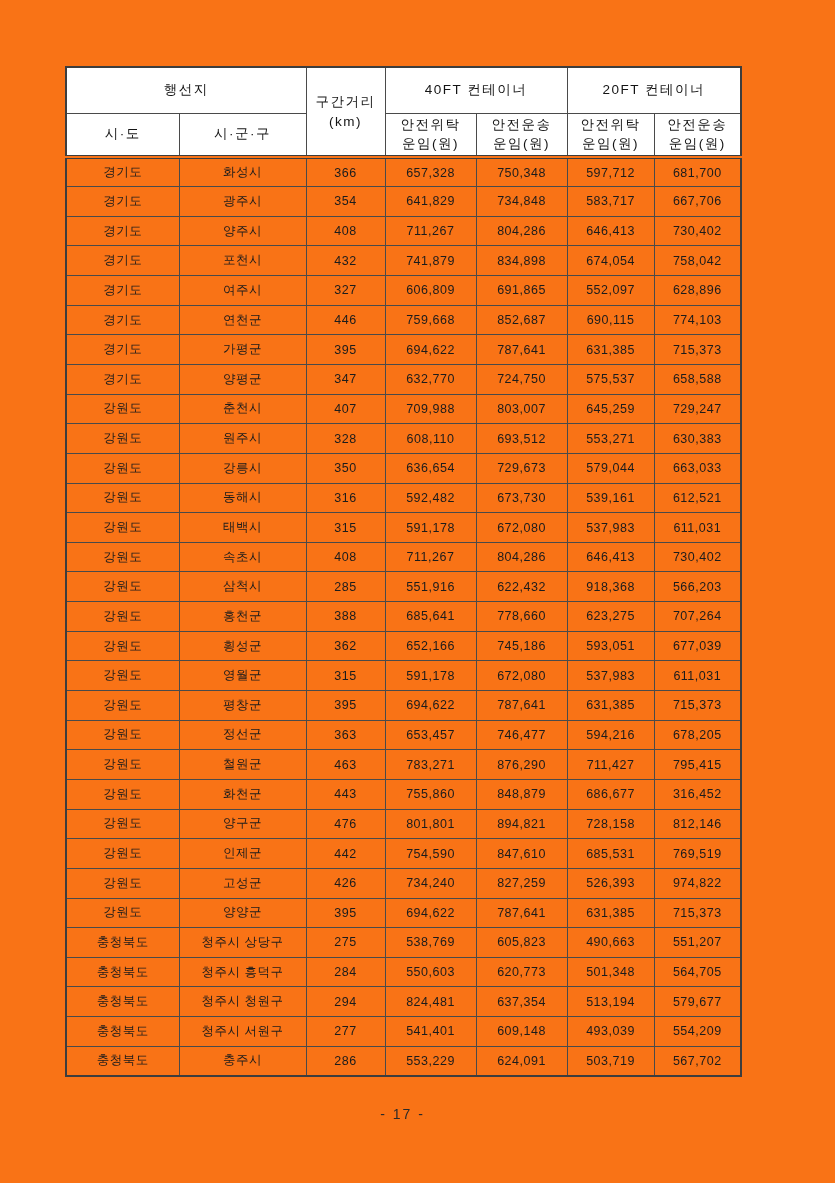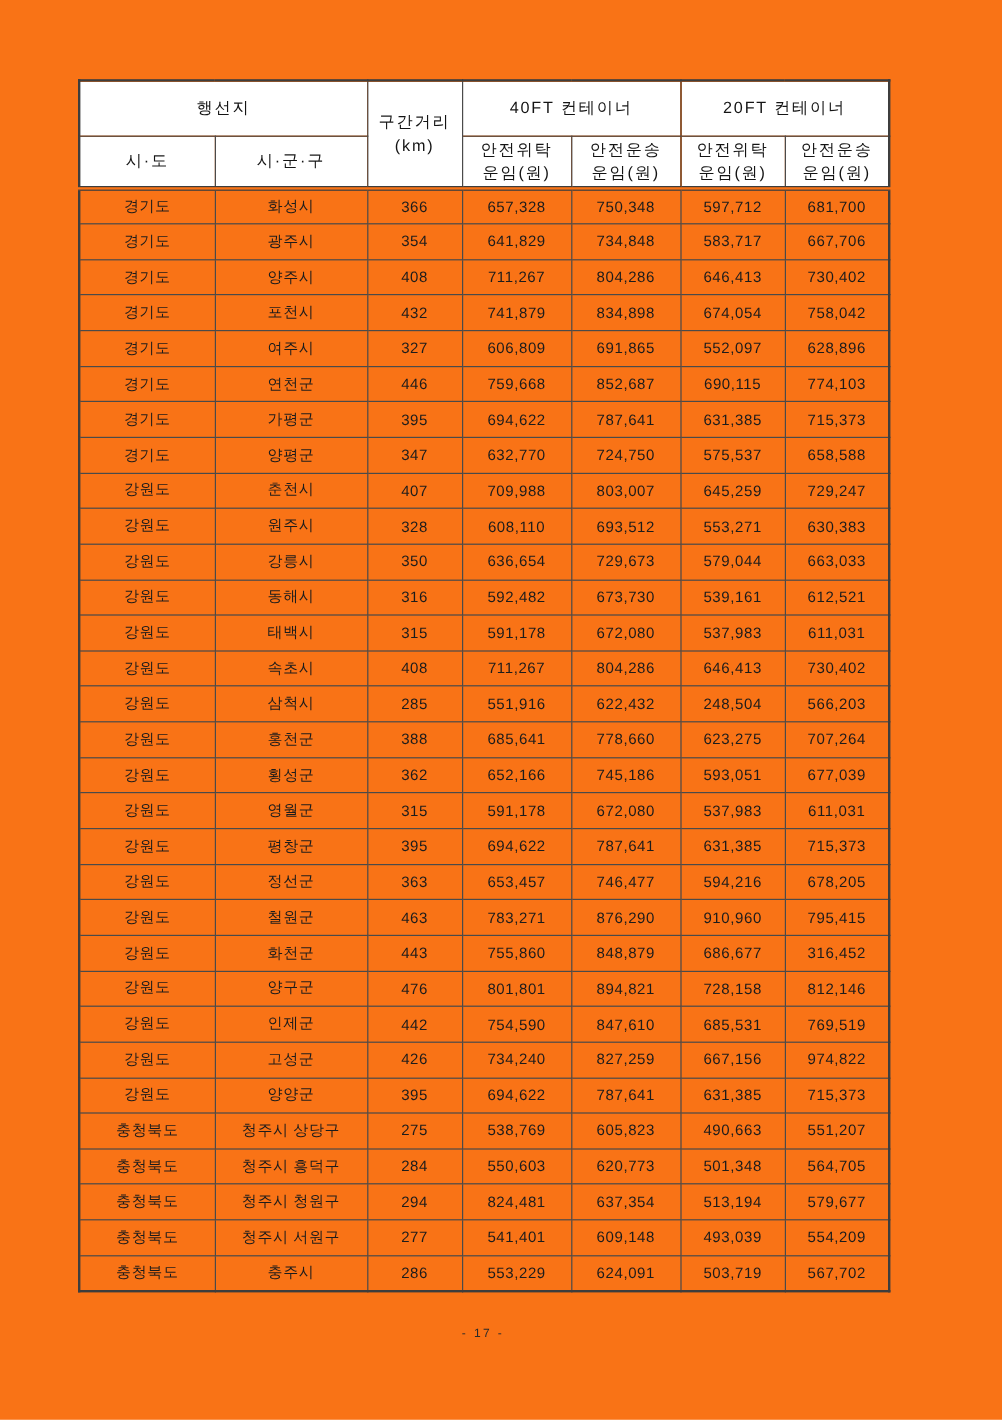--- a/index.html
+++ b/index.html
@@ -48,21 +48,21 @@
     letter-spacing: 0.5px;
     color: #1c1c1c;
   }
   tbody tr { height: 29.65px; margin-top: 13px; }
   .two-line { line-height: 1.45; margin-left: 36px; }
   .page-number {
     position: absolute;
     left: 65px; width: 675px;
     top: 1106px;
     text-align: center;
-    font-size: 10px;
+    font-size: 14px;
     letter-spacing: 2px;
     color: #2a2a2a;
   }
 </style>
 </head>
 <body>
 
 <div class="sheet">
 
   <table class="rate-table">
@@ -232,21 +232,21 @@
           <td>804,286</td>
           <td>646,413</td>
           <td>730,402</td>
         </tr>
         <tr>
           <td>강원도</td>
           <td>삼척시</td>
           <td>285</td>
           <td>551,916</td>
           <td>622,432</td>
-          <td>248,504</td>
+          <td>918,368</td>
           <td>566,203</td>
         </tr>
         <tr>
           <td>강원도</td>
           <td>홍천군</td>
           <td>388</td>
           <td>685,641</td>
           <td>778,660</td>
           <td>623,275</td>
           <td>707,264</td>
@@ -286,21 +286,21 @@
           <td>746,477</td>
           <td>594,216</td>
           <td>678,205</td>
         </tr>
         <tr>
           <td>강원도</td>
           <td>철원군</td>
           <td>463</td>
           <td>783,271</td>
           <td>876,290</td>
-          <td>910,960</td>
+          <td>711,427</td>
           <td>795,415</td>
         </tr>
         <tr>
           <td>강원도</td>
           <td>화천군</td>
           <td>443</td>
           <td>755,860</td>
           <td>848,879</td>
           <td>686,677</td>
           <td>316,452</td>
@@ -322,21 +322,21 @@
           <td>847,610</td>
           <td>685,531</td>
           <td>769,519</td>
         </tr>
         <tr>
           <td>강원도</td>
           <td>고성군</td>
           <td>426</td>
           <td>734,240</td>
           <td>827,259</td>
-          <td>667,156</td>
+          <td>526,393</td>
           <td>974,822</td>
         </tr>
         <tr>
           <td>강원도</td>
           <td>양양군</td>
           <td>395</td>
           <td>694,622</td>
           <td>787,641</td>
           <td>631,385</td>
           <td>715,373</td>

